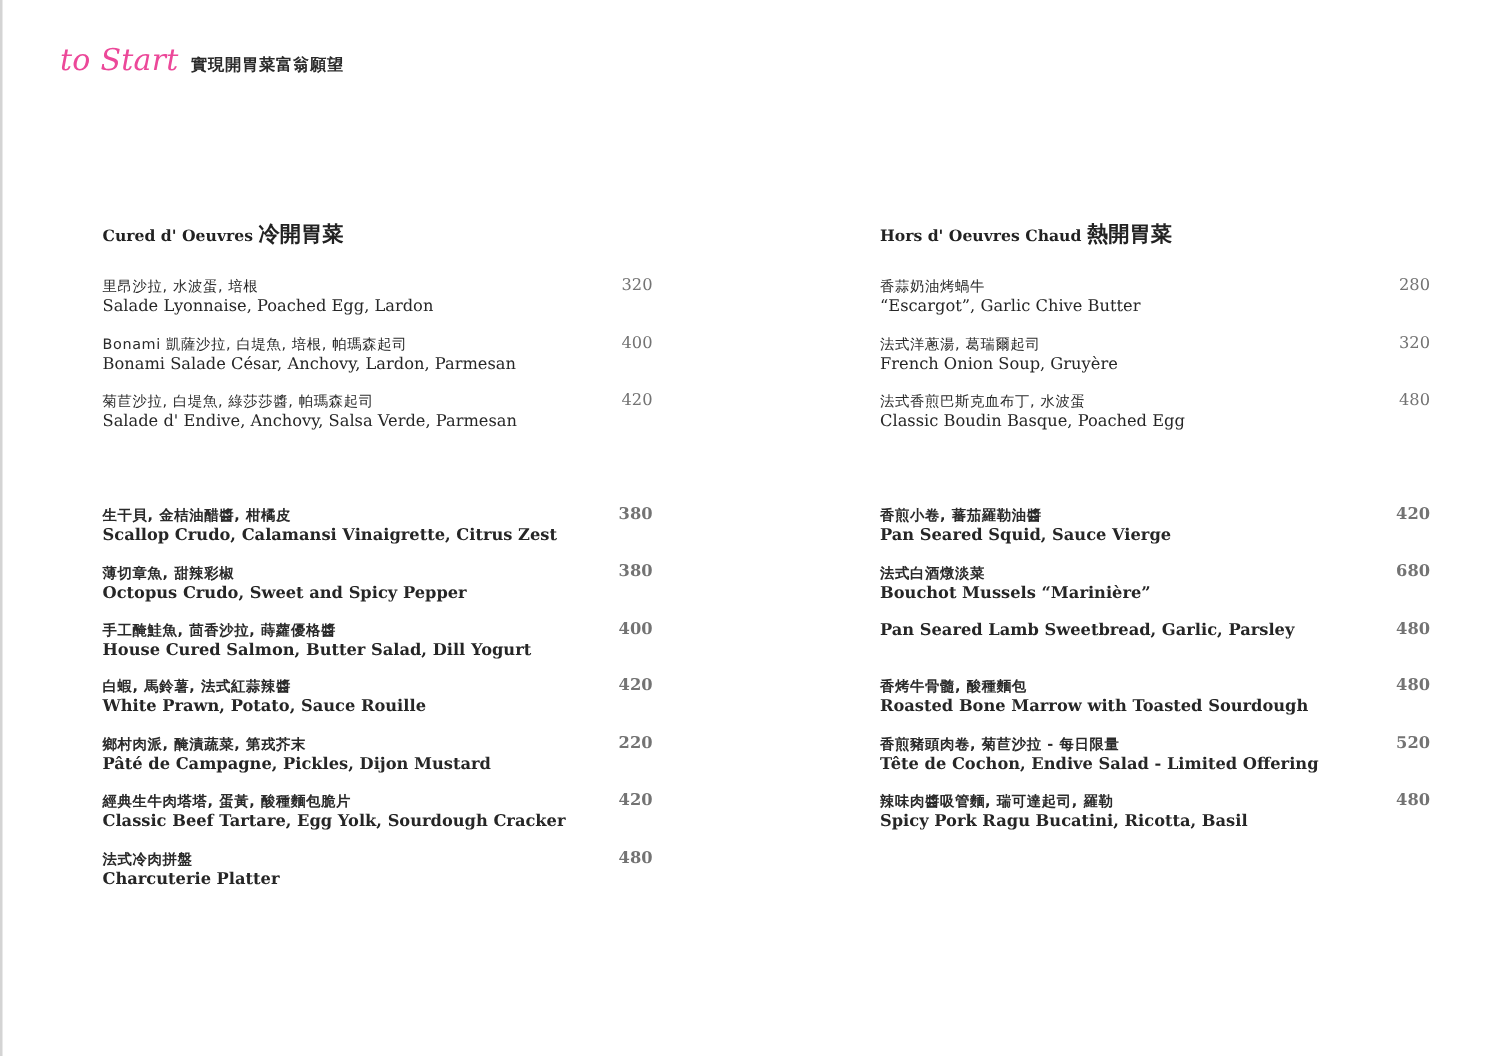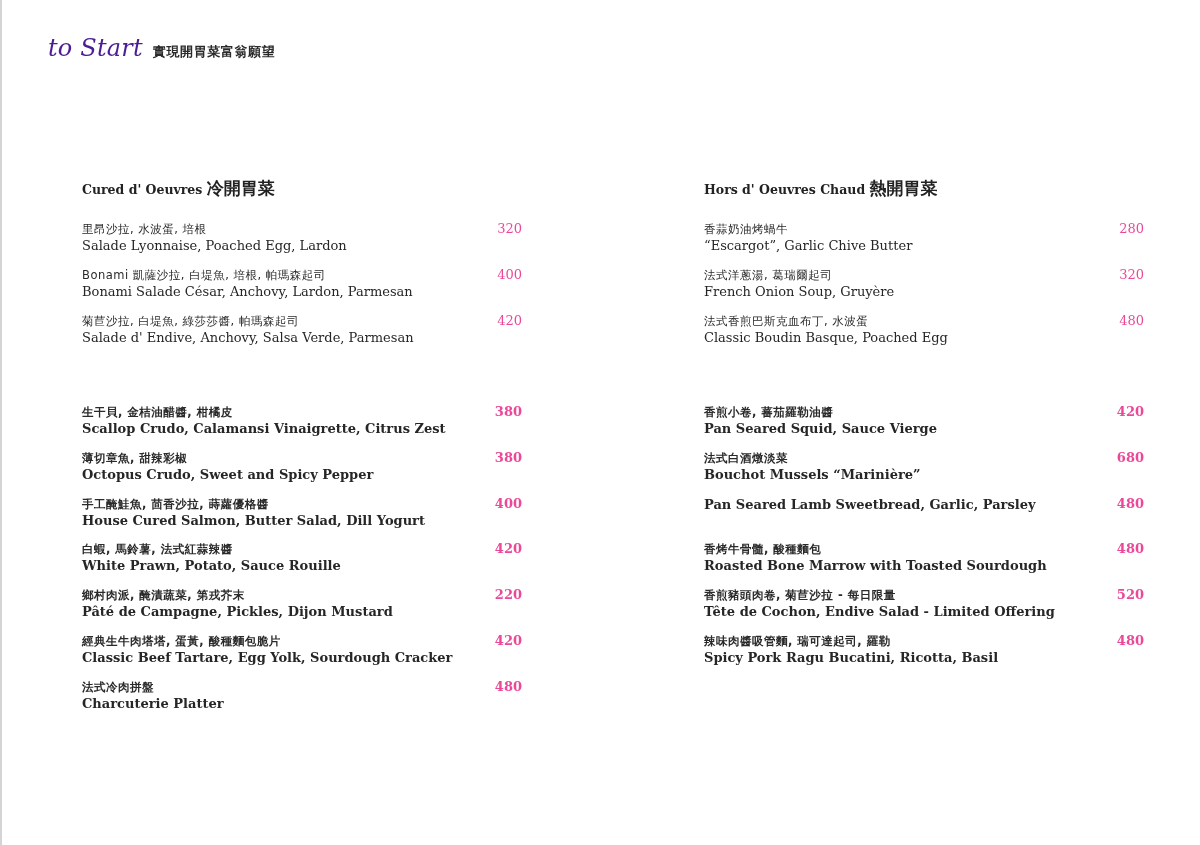--- a/index.html
+++ b/index.html
@@ -28,21 +28,21 @@
       left: 48px;
       top: 34px;
       display: flex;
       align-items: baseline;
       white-space: nowrap;
     }
     .page-title .en {
       font-family: "DejaVu Serif", "Liberation Serif", serif;
       font-style: italic;
       font-size: 24px;
-      color: #4c1d95;
+      color: #ec4899;
       letter-spacing: 0.2px;
     }
     .page-title .zh {
       font-family: "DejaVu Sans", "Liberation Sans", sans-serif;
       font-weight: bold;
       font-size: 13px;
       color: #2a2a2a;
       margin-left: 10px;
       letter-spacing: 0.6px;
     }
@@ -94,21 +94,21 @@
       line-height: 18px;
       height: 18px;
       white-space: nowrap;
     }
     .item .price {
       position: absolute;
       right: 0;
       top: 0;
       font-family: "DejaVu Serif", "Liberation Serif", serif;
       font-size: 13px;
-      color: #ec4899;
+      color: #737373;
       line-height: 16px;
     }
   </style>
 </head>
 <body>
 
 <div class="edge-line"></div>
 
 <div class="page-title">
   <span class="en">to Start</span>

